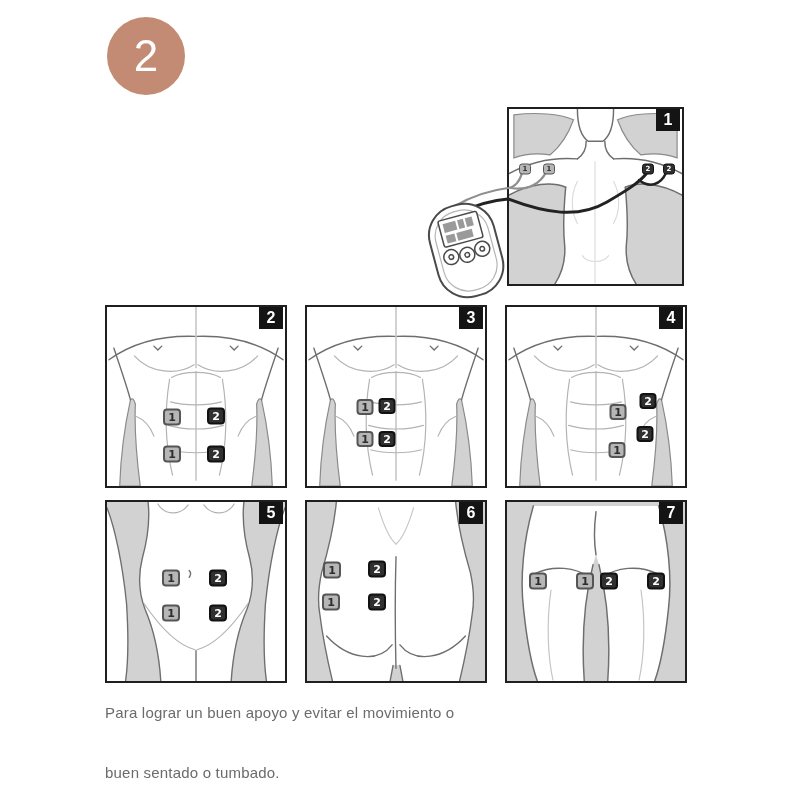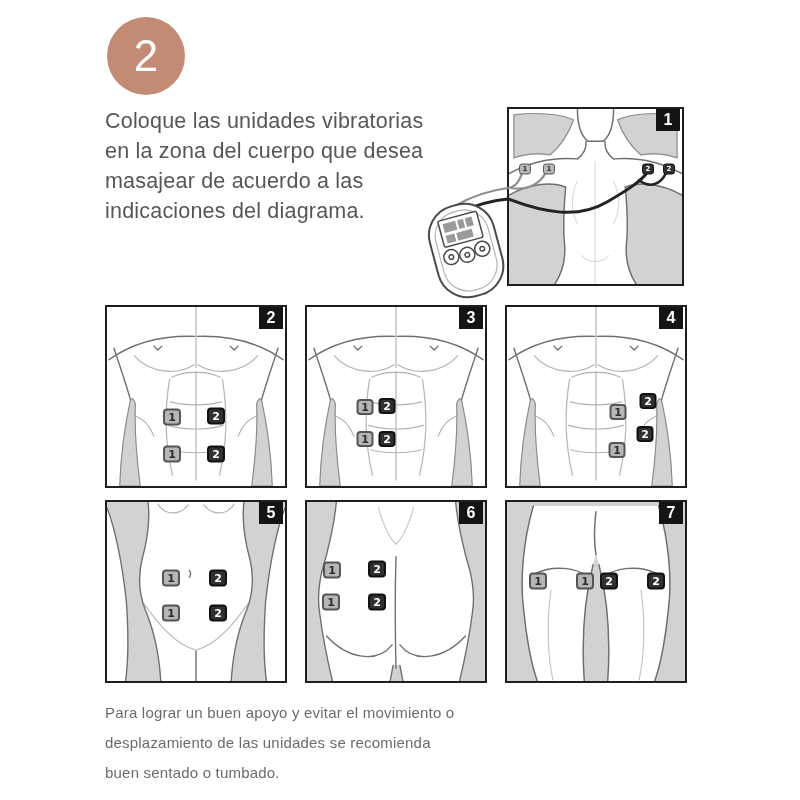--- a/index.html
+++ b/index.html
@@ -157,26 +157,20 @@
         <g fill="none" stroke="#c4c4c4" stroke-width="1.2" stroke-linecap="round">
           <path d="M 45,90 C 40,125 42,160 47,182"></path>
           <path d="M 137,90 C 142,125 140,160 135,182"></path>
         </g>
       </g>
     </defs>
   </svg>
 
   <div class="step-circle">2</div>
 
-  <p class="intro">
-    <span>Coloque las unidades vibratorias</span><br>
-    <span>en la zona del cuerpo que desea</span><br>
-    <span>masajear de acuerdo a las</span><br>
-    <span>indicaciones del diagrama.</span>
-  </p>
 
   <div class="panel panel-1">
     <svg class="art" viewBox="0 0 177 179" preserveAspectRatio="none">
         <use href="#art-back"></use>
       </svg>
     <div class="pad-layer">
         <div class="pad pad-light" style="left: 16px; top: 60px; width: 12px; height: 11px; font-size: 7px; border-width: 1.5px; border-radius: 3px;">1</div>
         <div class="pad pad-light" style="left: 40px; top: 60px; width: 12px; height: 11px; font-size: 7px; border-width: 1.5px; border-radius: 3px;">1</div>
         <div class="pad pad-dark" style="left: 139px; top: 60px; width: 12px; height: 11px; font-size: 7px; border-width: 1.5px; border-radius: 3px;">2</div>
         <div class="pad pad-dark" style="left: 160px; top: 60px; width: 12px; height: 11px; font-size: 7px; border-width: 1.5px; border-radius: 3px;">2</div>
@@ -286,17 +280,17 @@
         <div class="pad pad-light" style="left: 31px; top: 79px; width: 18px; height: 17px; font-size: 11px; border-width: 2px; border-radius: 4px;">1</div>
         <div class="pad pad-light" style="left: 78px; top: 79px; width: 18px; height: 17px; font-size: 11px; border-width: 2px; border-radius: 4px;">1</div>
         <div class="pad pad-dark" style="left: 102px; top: 79px; width: 18px; height: 17px; font-size: 11px; border-width: 2px; border-radius: 4px;">2</div>
         <div class="pad pad-dark" style="left: 149px; top: 79px; width: 18px; height: 17px; font-size: 11px; border-width: 2px; border-radius: 4px;">2</div>
       </div>
     <div class="panel-badge">7</div>
   </div>
 
   <p class="footer">
     <span>Para lograr un buen apoyo y evitar el movimiento o</span><br>
-    <span>desplazamiento de las unidades se recomienda</span><br>
+    <br>
     <span>buen sentado o tumbado.</span>
   </p>
 
 </div>
 
 </body></html>

